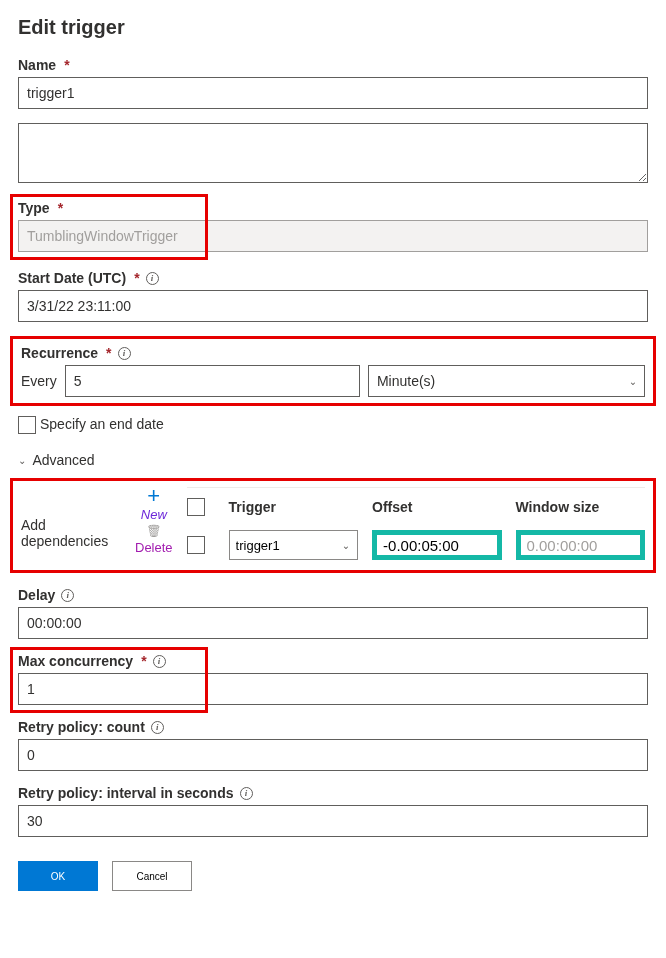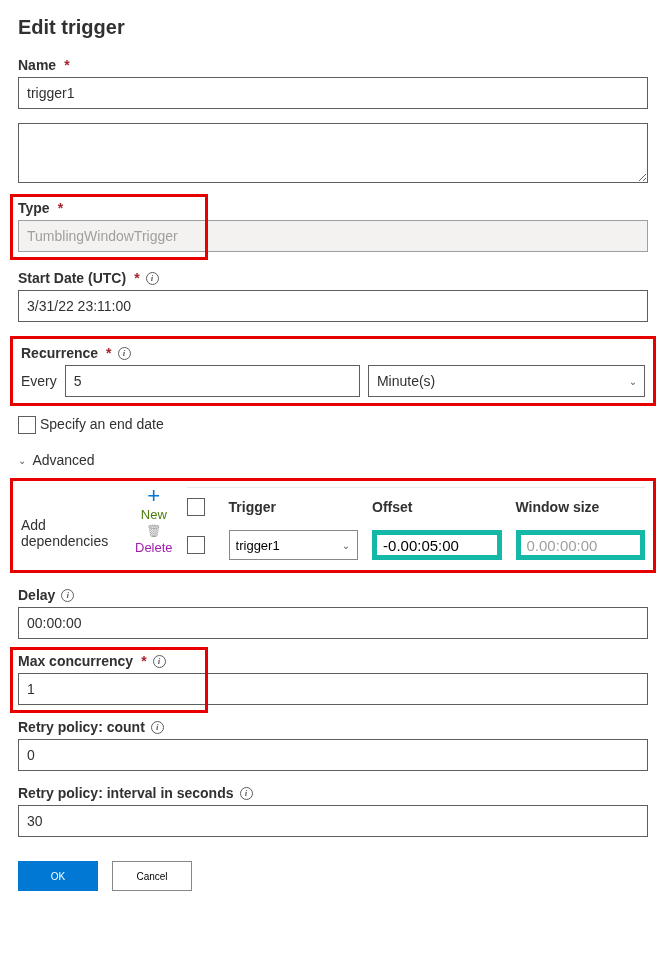--- a/index.html
+++ b/index.html
@@ -77,21 +77,21 @@
   .chk {
     width: 18px; height: 18px; border: 1px solid #605e5c; background: #fff;
   }
   .adv-header { display: flex; align-items: center; gap: 6px; margin: 18px 0 10px 0; cursor: pointer; }
   .chev-down { font-size: 10px; color: #605e5c; }
 
   .deps-wrap { display: flex; gap: 14px; }
   .deps-left { width: 100px; padding-top: 30px; font-size: 14px; }
   .deps-actions { display: flex; flex-direction: column; align-items: center; gap: 2px; font-size: 13px; }
   .plus { color: #0078d4; font-size: 22px; font-weight: 300; line-height: 18px; }
-  .new-lbl { color: #4d7c0f; }
+  .new-lbl { color: #6d28d9; font-style: italic; }
   .trash { color: #a19f9d; font-size: 12px; }
   .del-lbl { color: #a21caf; }
   .deps-table { flex: 1; border-top: 1px solid #edebe9; padding-top: 6px; }
   .dep-header, .dep-row { display: grid; grid-template-columns: 28px 1.2fr 1.2fr 1.2fr; gap: 14px; align-items: center; }
   .dep-header { font-weight: 600; padding: 4px 0 10px 0; }
   .dep-row { padding: 4px 0; }
   .small-input { height: 30px; border: 5px solid #14b8a6; padding: 2px 6px; font-size: 15px; width: 100%; }
   .small-input.gray { color: #a19f9d; }
   .small-select-wrap { position: relative; }
   .small-select {

